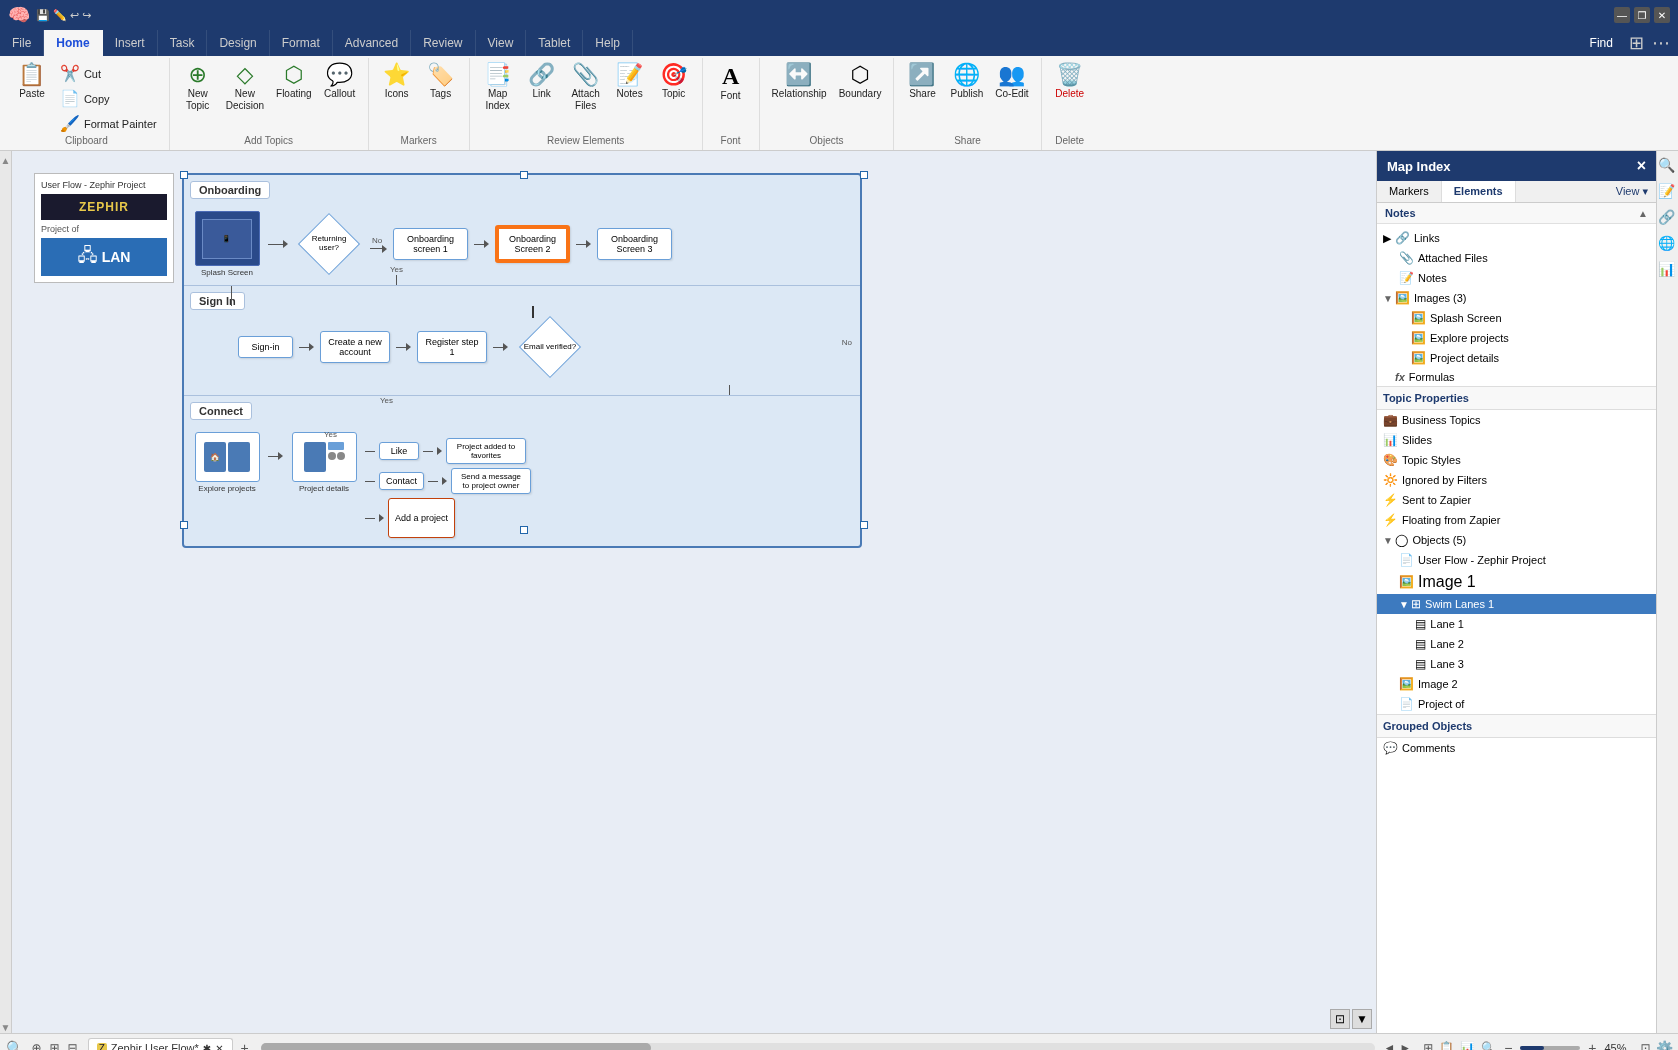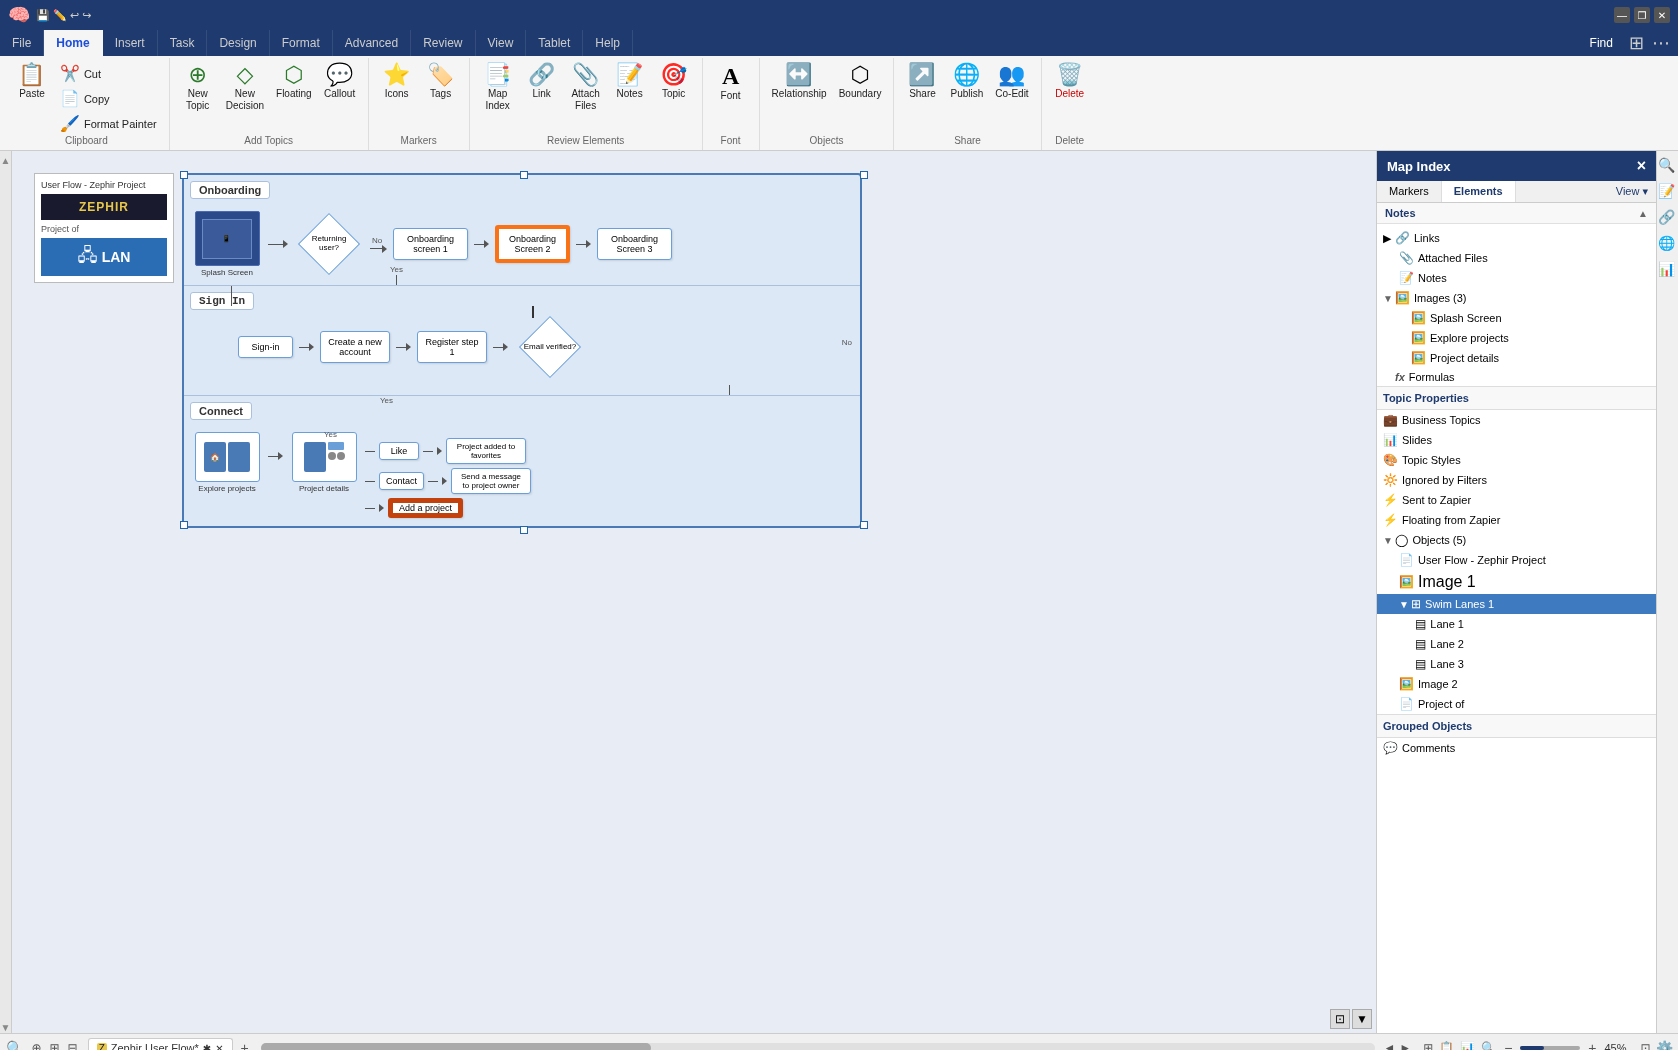--- a/index.html
+++ b/index.html
@@ -477,21 +477,21 @@
           <div class="flow-box" style="background:white;border:1px solid #6a9fd8;border-radius:3px;padding:5px;font-size:9px;text-align:center;min-width:65px;max-width:75px;">Onboarding Screen 3</div>
         </div>
 
         <div style="position:absolute;bottom:0;left:206px;display:flex;flex-direction:column;align-items:center;">
           <span style="font-size:8px;color:#555;margin-bottom:1px;">Yes</span>
           <div style="width:1px;height:10px;background:#555;"></div>
         </div>
       </div>
 
       <div class="lane" style="border-bottom:1px solid #aac0dd;padding:8px;position:relative;min-height:110px;">
-        <div class="lane-label" style="position:absolute;left:6px;top:6px;background:white;border:1px solid #aac0dd;border-radius:3px;padding:2px 8px;font-size:11px;font-weight:bold;font-family:Liberation Mono, monospace;">Sign In</div>
+        <div class="lane-label" style="position:absolute;left:6px;top:6px;background:white;border:1px solid #aac0dd;border-radius:3px;padding:2px 8px;font-size:11px;font-weight:bold;">Sign In</div>
         <div style="display:flex;align-items:center;gap:6px;margin-top:28px;">
 
           <div style="width:1px;height:20px;background:#555;margin-left:39px;position:absolute;top:0;"></div>
 
           <div style="width:40px;"></div>
 
           <div class="flow-box" style="background:white;border:1px solid #6a9fd8;border-radius:3px;padding:5px;font-size:9px;text-align:center;min-width:55px;max-width:65px;">Sign-in</div>
 
           <div style="display:flex;align-items:center;">
             <div style="width:10px;height:1px;background:#555;"></div>
@@ -577,21 +577,21 @@
               <div style="width:10px;height:1px;background:#555;"></div>
               <div class="flow-box" style="background:white;border:1px solid #6a9fd8;border-radius:3px;padding:3px 6px;font-size:9px;text-align:center;min-width:45px;">Contact</div>
               <div style="width:10px;height:1px;background:#555;"></div>
               <div style="width:0;height:0;border-top:4px solid transparent;border-bottom:4px solid transparent;border-left:5px solid #555;"></div>
               <div class="flow-box" style="background:white;border:1px solid #6a9fd8;border-radius:3px;padding:3px 5px;font-size:8px;text-align:center;min-width:60px;">Send a message to project owner</div>
             </div>
 
             <div style="display:flex;align-items:center;gap:4px;">
               <div style="width:10px;height:1px;background:#555;"></div>
               <div style="width:0;height:0;border-top:4px solid transparent;border-bottom:4px solid transparent;border-left:5px solid #555;"></div>
-              <div class="flow-box" style="background:white;border:5px solid #c2410c;border-radius:3px;padding:0 6px;font-size:9px;text-align:center;min-width:55px;">Add a project</div>
+              <div class="flow-box" style="background:white;border:1px solid #c2410c;border-radius:3px;padding:14px 6px;font-size:9px;text-align:center;min-width:55px;">Add a project</div>
             </div>
           </div>
         </div>
 
         <div style="position:absolute;top:34px;left:140px;font-size:8px;color:#555;">Yes</div>
       </div>
     </div>
 
     <div style="position:absolute;top:20px;left:168px;width:8px;height:8px;background:white;border:1px solid #2266aa;cursor:nw-resize;"></div>
     <div style="position:absolute;top:20px;left:508px;width:8px;height:8px;background:white;border:1px solid #2266aa;cursor:ne-resize;"></div>

